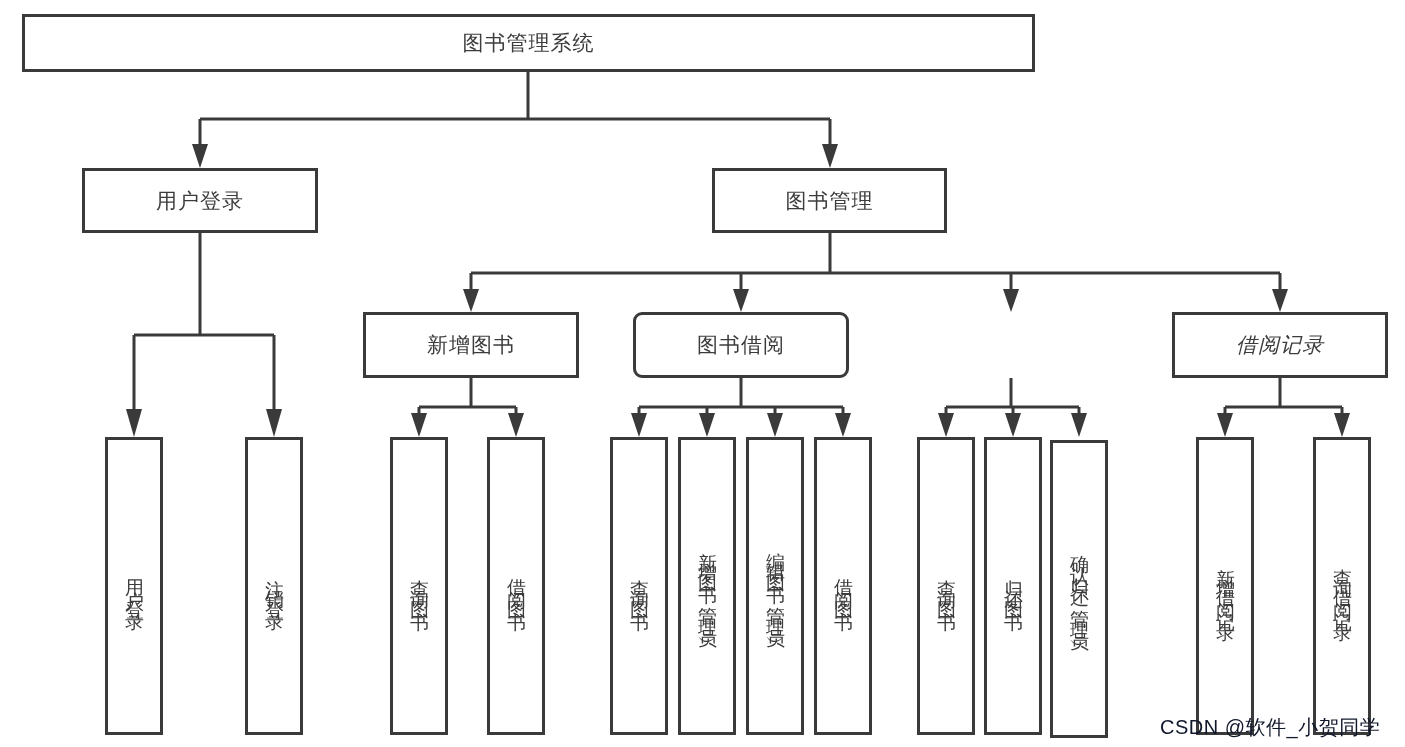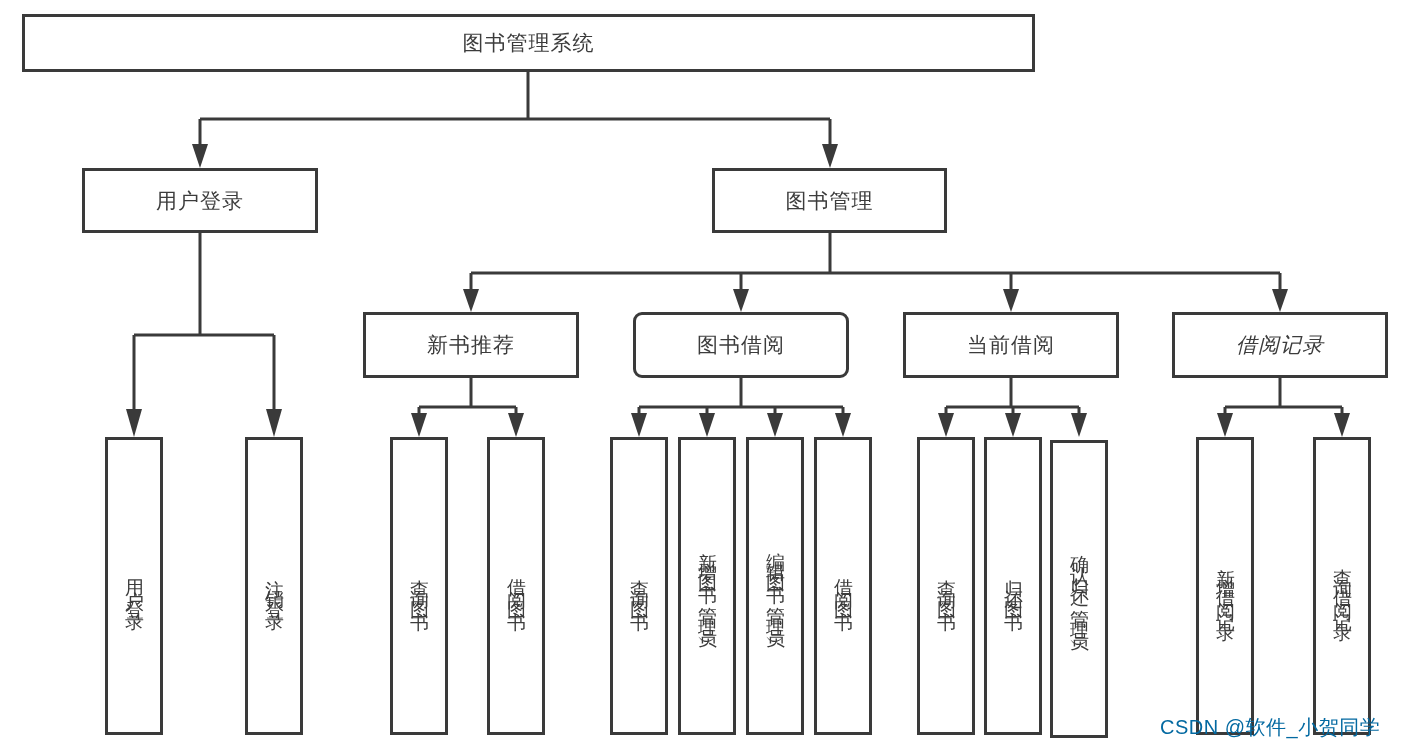--- a/index.html
+++ b/index.html
@@ -15,21 +15,21 @@
     position:absolute;box-sizing:border-box;border:3px solid #3a3a3a;background:#ffffff;
     display:flex;align-items:center;justify-content:center;z-index:2;
     color:#3c3c3c;font-size:21px;letter-spacing:1px;text-align:center;
   }
   .vnode{
     writing-mode:vertical-rl;text-orientation:mixed;
     font-size:19px;letter-spacing:11px;line-height:1.2;
   }
   .watermark{
     position:absolute;left:1160px;top:714px;z-index:5;
-    color:#0369a1;font-size:20px;letter-spacing:0.5px;white-space:nowrap;
+    color:#0f172a;font-size:20px;letter-spacing:0.5px;white-space:nowrap;
   }
 </style>
 </head>
 <body>
 
 <div class="canvas">
 
   <svg class="wires" width="1405" height="747">
     <g>
       <path d="M528,72 V119 M200,119 H830 M200,119 V146 M830,119 V146"></path>
@@ -71,23 +71,22 @@
       <polygon points="1217,413 1233,413 1225,437"></polygon>
       <polygon points="1334,413 1350,413 1342,437"></polygon>
     </g>
   </svg>
 
   <div class="node" style="left:22px;top:14px;width:1013px;height:58px;">图书管理系统</div>
 
   <div class="node" style="left:82px;top:168px;width:236px;height:65px;">用户登录</div>
   <div class="node" style="left:712px;top:168px;width:235px;height:65px;text-align:right;">图书管理</div>
 
-  <div class="node" style="left:363px;top:312px;width:216px;height:66px;">新书推荐</div>
+  <div class="node" style="left:363px;top:312px;width:216px;height:66px;">新增图书</div>
   <div class="node" style="left:633px;top:312px;width:216px;height:66px;border-radius:9px;">图书借阅</div>
-  <div class="node" style="left:903px;top:312px;width:216px;height:66px;">当前借阅</div>
   <div class="node" style="left:1172px;top:312px;width:216px;height:66px;font-style:italic;">借阅记录</div>
 
   <div class="node vnode" style="left:105px;top:437px;width:58px;height:298px;">用户登录</div>
   <div class="node vnode" style="left:245px;top:437px;width:58px;height:298px;">注销登录</div>
 
   <div class="node vnode" style="left:390px;top:437px;width:58px;height:298px;">查询图书</div>
   <div class="node vnode" style="left:487px;top:437px;width:58px;height:298px;">借阅图书</div>
 
   <div class="node vnode" style="left:610px;top:437px;width:58px;height:298px;">查询图书</div>
   <div class="node vnode" style="left:678px;top:437px;width:58px;height:298px;">新增图书（管理员）</div>

